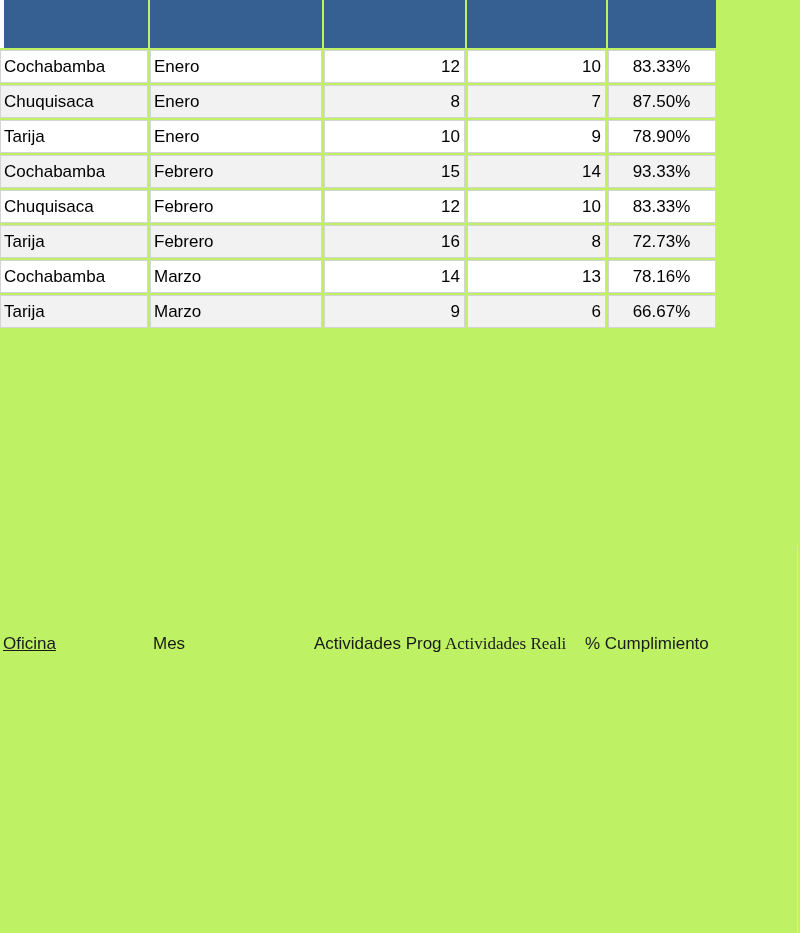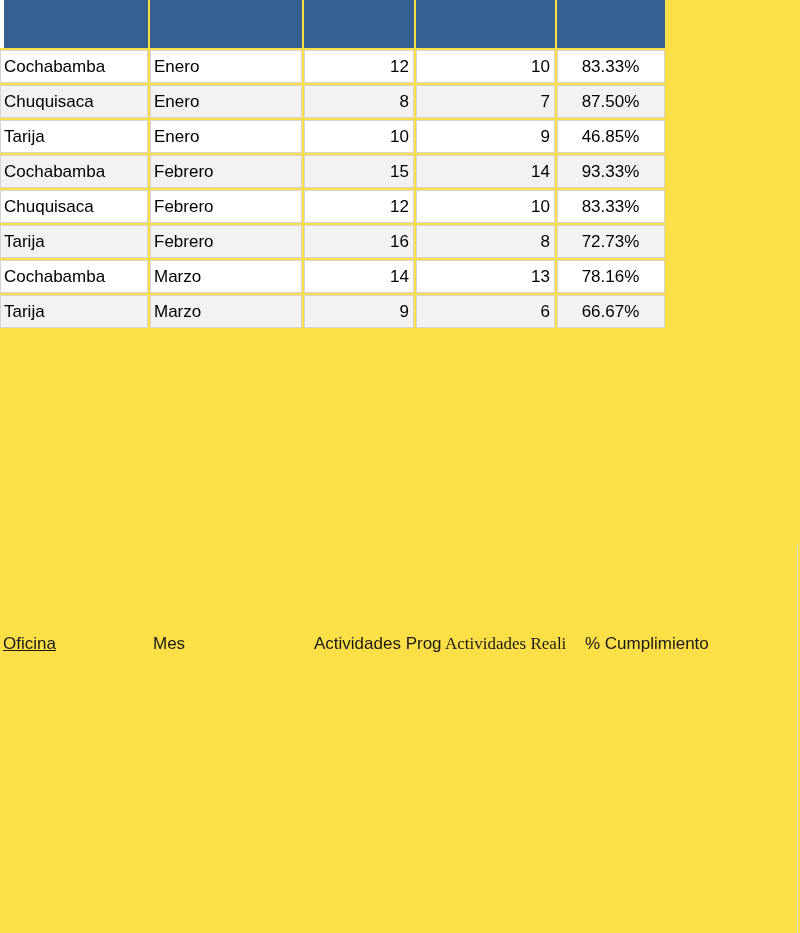--- a/index.html
+++ b/index.html
@@ -4,21 +4,21 @@
 <style>
   html, body {
     margin: 0;
     padding: 0;
     background: #ffffff;
   }
   .page {
     position: relative;
     width: 800px;
     height: 933px;
-    background: #fde047;
+    background: #bef264;
     font-family: "Liberation Sans", sans-serif;
     color: #000000;
     overflow: hidden;
   }
   table.data-table {
     position: absolute;
     top: -2px;
     left: -2px;
     border-collapse: separate;
     border-spacing: 2px;
@@ -38,22 +38,22 @@
     box-sizing: border-box;
     border: 1px solid #d4d4d4;
     background: #ffffff;
     font-size: 17px;
     padding: 0 4px 0 3px;
     white-space: nowrap;
     overflow: hidden;
   }
   table.data-table tbody tr:nth-child(even) td { background: #f2f2f2; }
   .c0 { width: 148px; }
-  .c1 { width: 152px; }
-  .c2 { width: 110px; }
+  .c1 { width: 172px; }
+  .c2 { width: 141px; }
   .c3 { width: 139px; }
   .c4 { width: 108px; }
   td.c0, td.c1 { text-align: left; }
   td.c2, td.c3 { text-align: right; }
   td.c4 { text-align: center; }
   .floating-label {
     position: absolute;
     top: 634px;
     font-size: 17px;
     line-height: 19px;
@@ -102,21 +102,21 @@
         <td class="c1">Enero</td>
         <td class="c2">8</td>
         <td class="c3">7</td>
         <td class="c4">87.50%</td>
       </tr>
       <tr>
         <td class="c0">Tarija</td>
         <td class="c1">Enero</td>
         <td class="c2">10</td>
         <td class="c3">9</td>
-        <td class="c4">46.85%</td>
+        <td class="c4">78.90%</td>
       </tr>
       <tr>
         <td class="c0">Cochabamba</td>
         <td class="c1">Febrero</td>
         <td class="c2">15</td>
         <td class="c3">14</td>
         <td class="c4">93.33%</td>
       </tr>
       <tr>
         <td class="c0">Chuquisaca</td>

